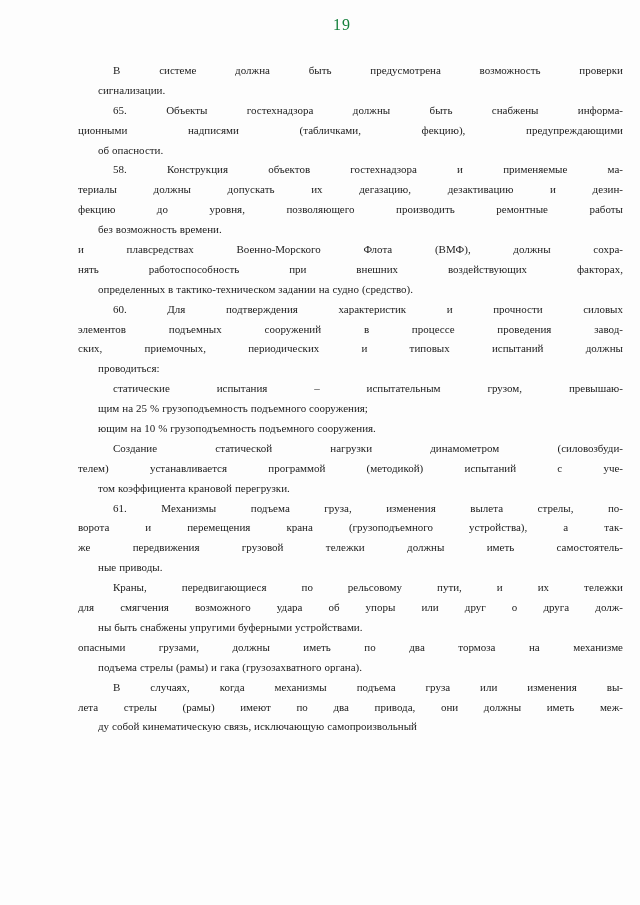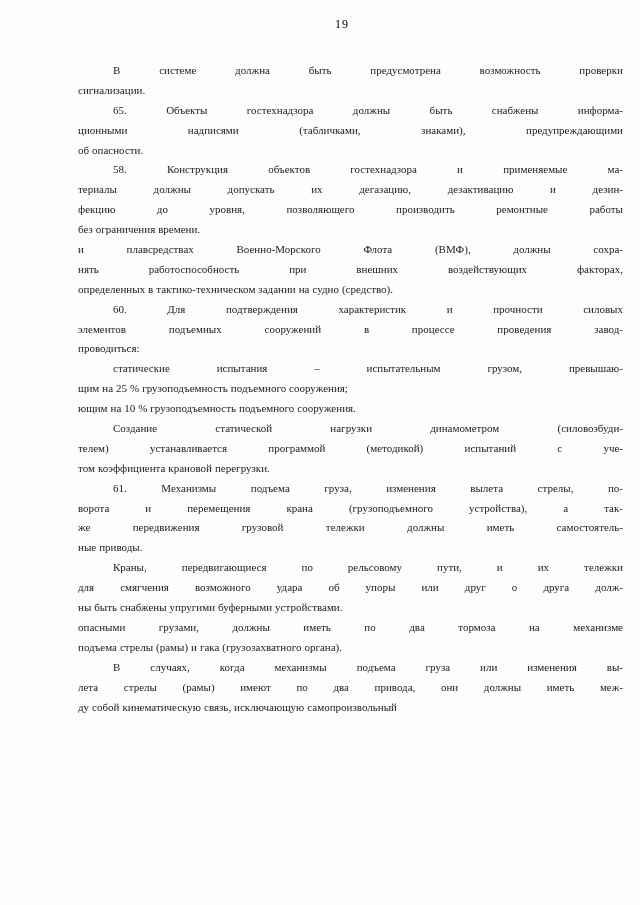--- a/index.html
+++ b/index.html
@@ -15,24 +15,24 @@
     color: #1b1b1b;
     font-family: "Liberation Serif", "DejaVu Serif", serif;
     overflow: hidden;
     box-shadow: 0 0 4px rgba(0,0,0,0.15);
   }
   .page-number {
     position: absolute;
     top: 17px;
     left: 342px;
     transform: translateX(-50%);
-    font-size: 12px;
+    font-size: 16px;
     line-height: 15px;
     letter-spacing: 1px;
-    color: #000000;
+    color: #15803d;
   }
   .text-block {
     position: absolute;
     top: 61px;
     left: 78px;
     width: 545px;
     font-size: 11px;
   }
   .para {
     margin: 0;
@@ -45,51 +45,53 @@
     text-align: justify;
     text-align-last: justify;
     word-spacing: 0.02em;
     overflow: visible;
   }
   .line.first {
     text-indent: 35px;
   }
   .line.last {
     text-align-last: left;
+    margin-left: 20px;
   }
 </style>
 </head>
 <body>
 
 <div class="page">
   <div class="page-number">19</div>
   <div class="text-block">
       <p class="para">
         <span class="line first">В системе должна быть предусмотрена возможность проверки</span>
         <span class="line last">сигнализации.</span>
       </p>
       <p class="para">
         <span class="line first">65. Объекты гостехнадзора должны быть снабжены информа-</span>
-        <span class="line">ционными надписями (табличками, знаками), предупреждающими</span>
+        <span class="line">ционными надписями (табличками, фекцию), предупреждающими</span>
         <span class="line last">об опасности.</span>
       </p>
       <p class="para">
         <span class="line first">58. Конструкция объектов гостехнадзора и применяемые ма-</span>
         <span class="line">териалы должны допускать их дегазацию, дезактивацию и дезин-</span>
         <span class="line">фекцию до уровня, позволяющего производить ремонтные работы</span>
-        <span class="line last">без ограничения времени.</span>
+        <span class="line last">без возможность времени.</span>
       </p>
       <p class="para">
         <span class="line">и плавсредствах Военно-Морского Флота (ВМФ), должны сохра-</span>
         <span class="line">нять работоспособность при внешних воздействующих факторах,</span>
         <span class="line last">определенных в тактико-техническом задании на судно (средство).</span>
       </p>
       <p class="para">
         <span class="line first">60. Для подтверждения характеристик и прочности силовых</span>
         <span class="line">элементов подъемных сооружений в процессе проведения завод-</span>
+        <span class="line">ских, приемочных, периодических и типовых испытаний должны</span>
         <span class="line last">проводиться:</span>
       </p>
       <p class="para">
         <span class="line first">статические испытания – испытательным грузом, превышаю-</span>
         <span class="line last">щим на 25 % грузоподъемность подъемного сооружения;</span>
       </p>
       <p class="para">
         <span class="line last">ющим на 10 % грузоподъемность подъемного сооружения.</span>
       </p>
       <p class="para">

